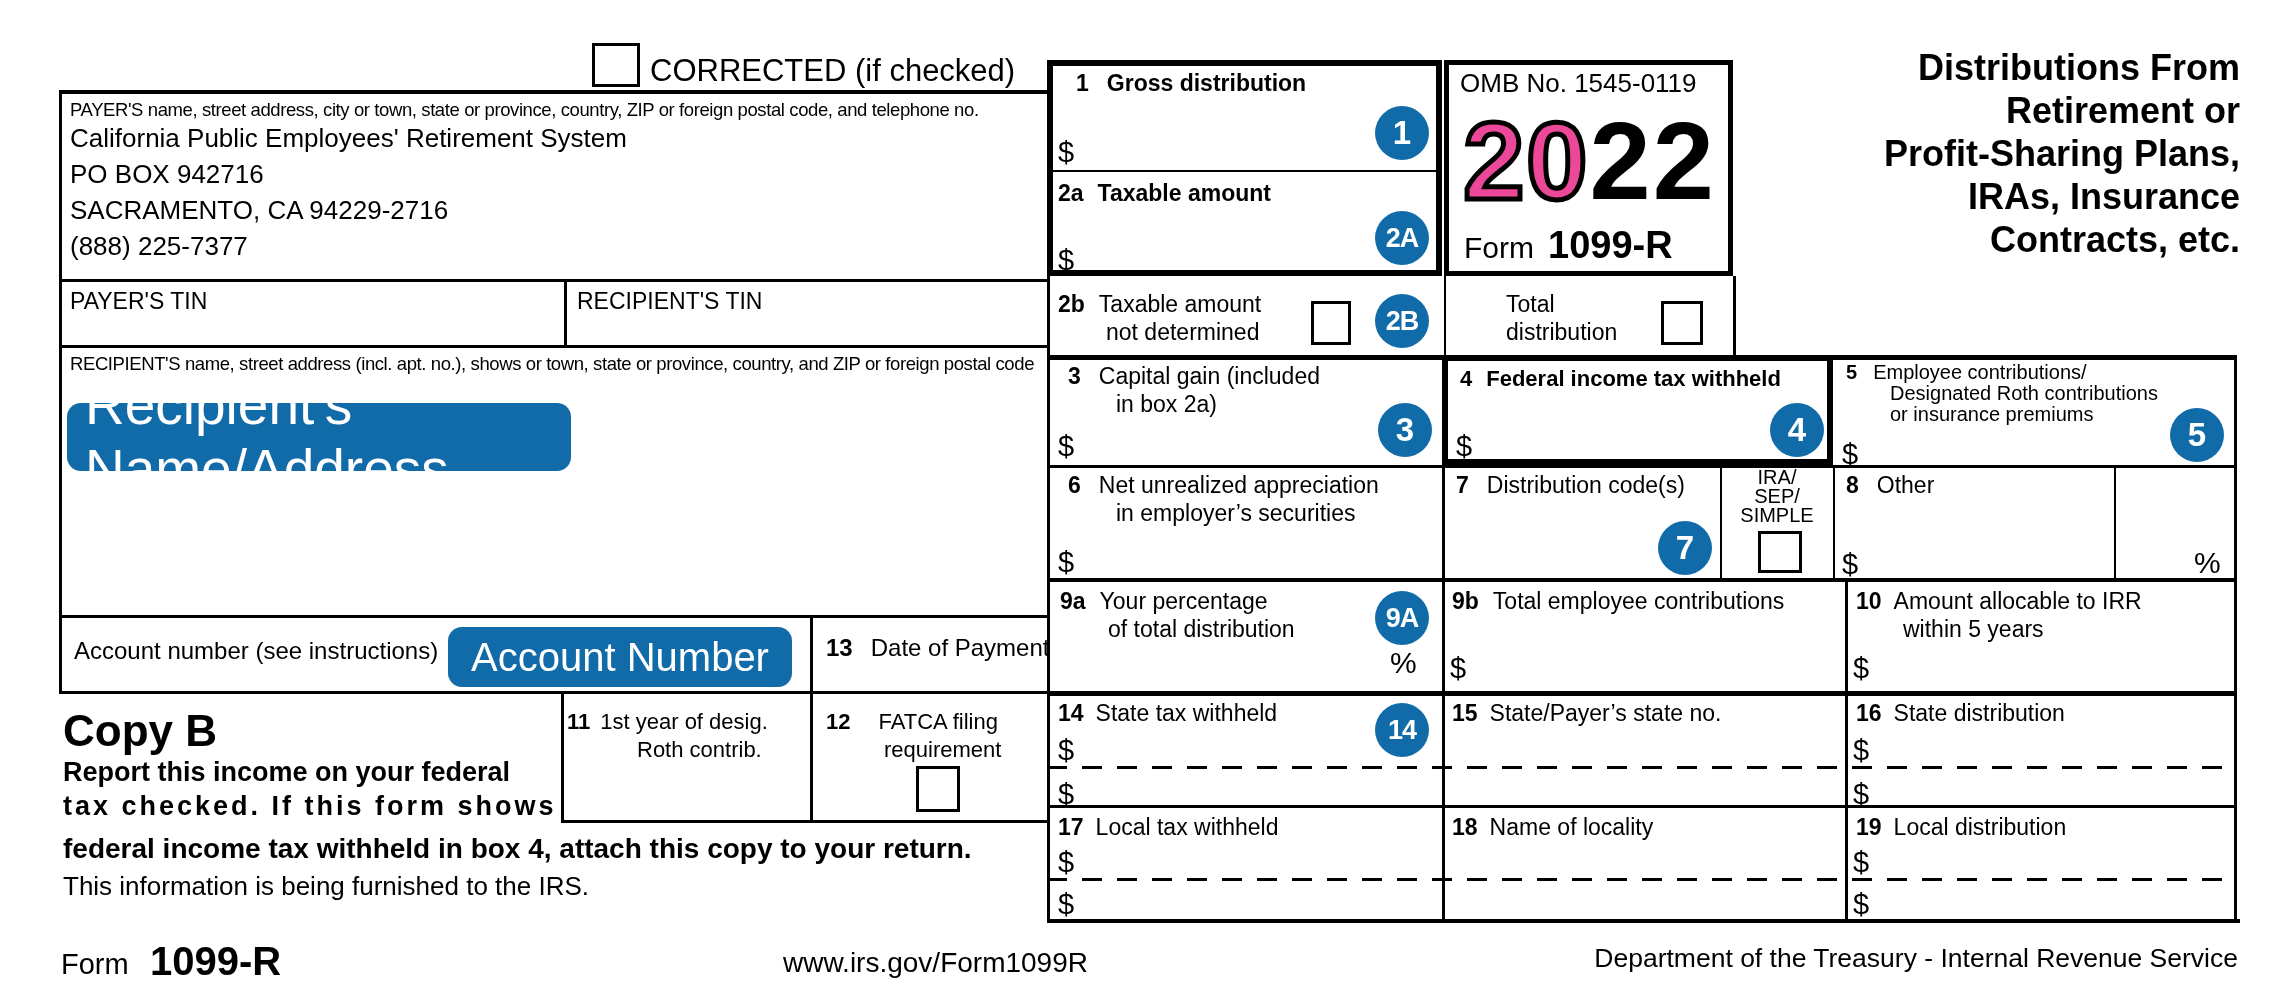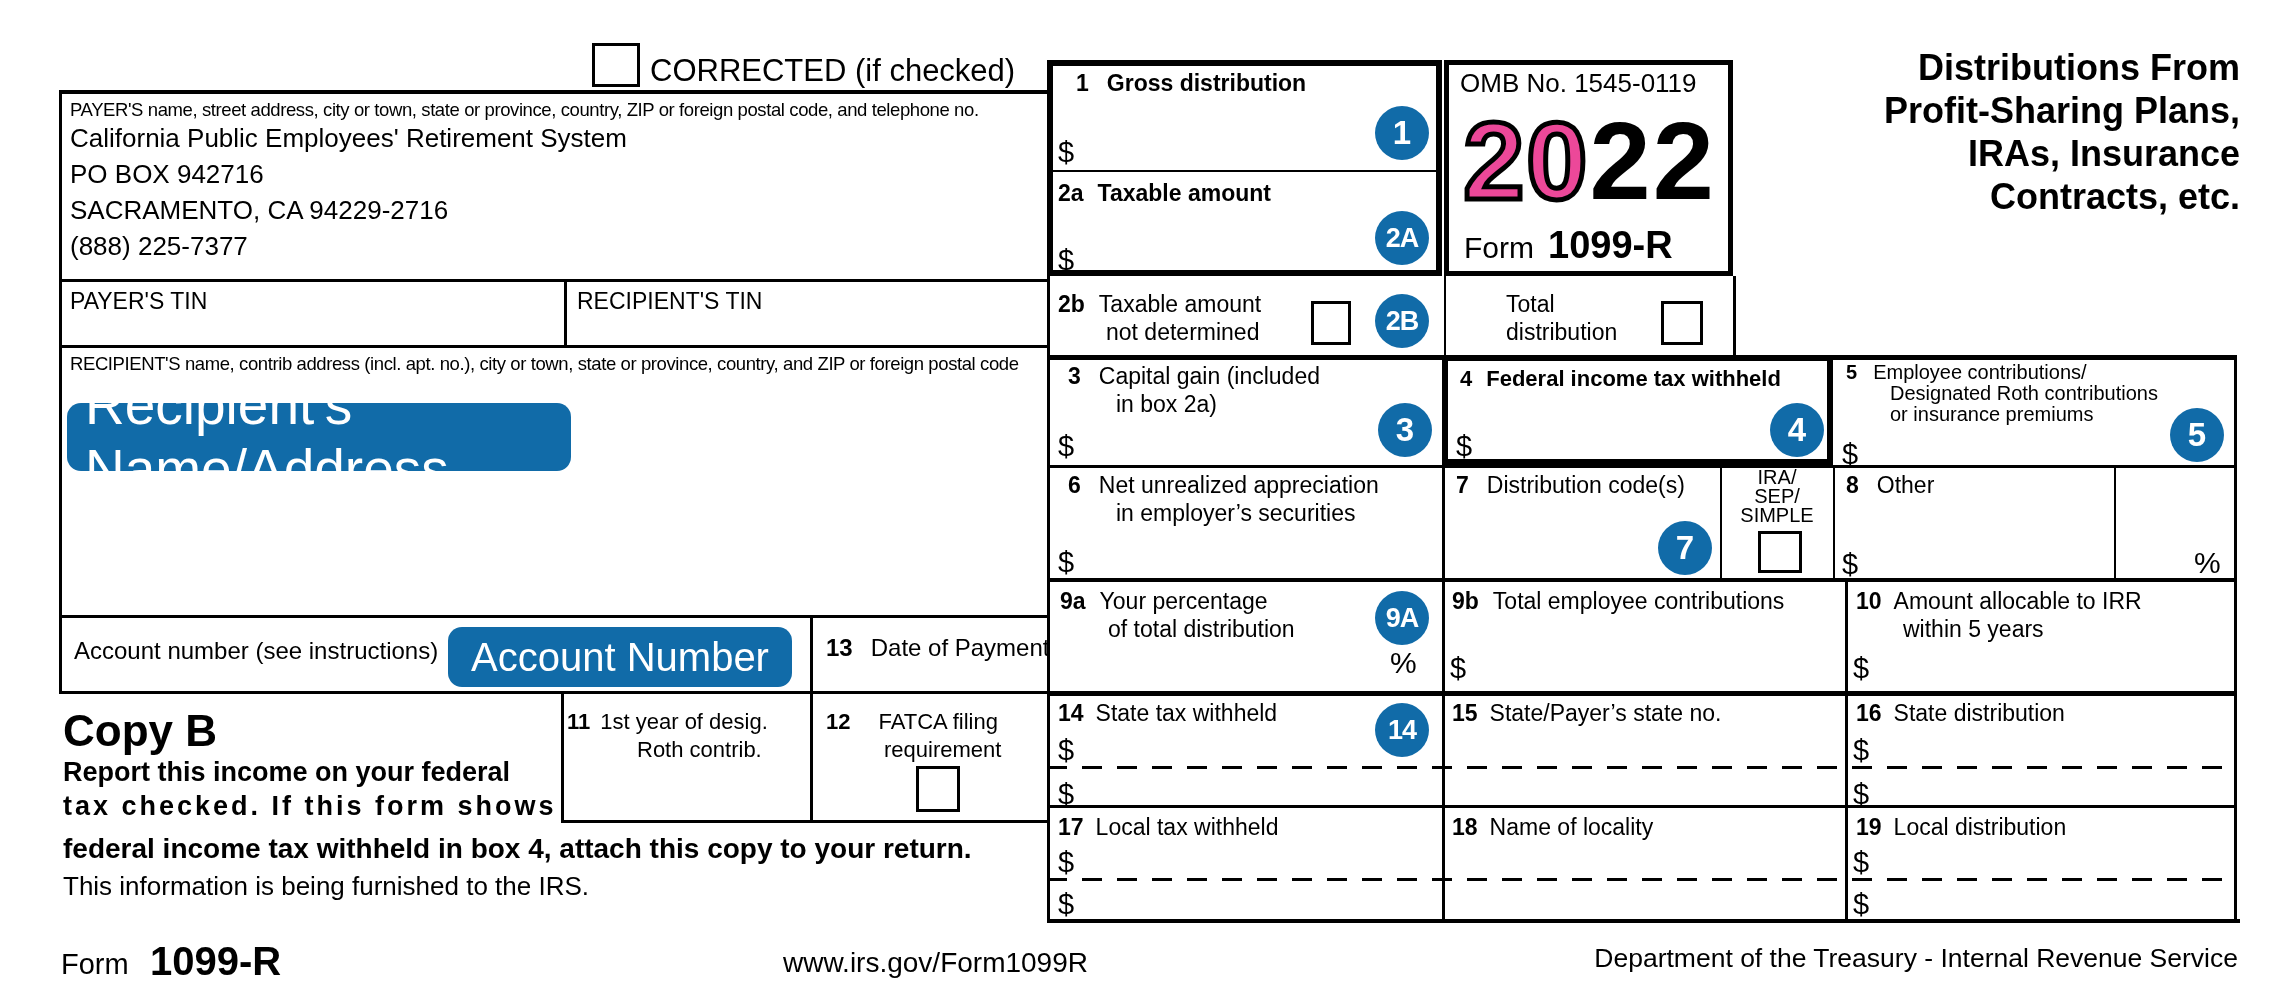--- a/index.html
+++ b/index.html
@@ -71,21 +71,21 @@
   <div class="lbl" style="left:650px;top:53px;font-size:31px">CORRECTED (if checked)</div>
 
   <div class="lbl sm" style="left:70px;top:99px">PAYER'S name, street address, city or town, state or province, country, ZIP or foreign postal code, and telephone no.</div>
   <div class="lbl addr" style="left:70px;top:124px">California Public Employees' Retirement System</div>
   <div class="lbl addr" style="left:70px;top:160px">PO BOX 942716</div>
   <div class="lbl addr" style="left:70px;top:196px">SACRAMENTO, CA 94229-2716</div>
   <div class="lbl addr" style="left:70px;top:232px">(888) 225-7377</div>
   <div class="lbl" style="left:70px;top:288px">PAYER'S TIN</div>
   <div class="lbl" style="left:577px;top:288px">RECIPIENT'S TIN</div>
 
-  <div class="lbl sm" style="left:70px;top:353px">RECIPIENT'S name, contrib address (incl. apt. no.), city or town, state or province, country, and ZIP or foreign postal code</div>
+  <div class="lbl sm" style="left:70px;top:353px">RECIPIENT'S name, street address (incl. apt. no.), shows or town, state or province, country, and ZIP or foreign postal code</div>
   <div class="pill" style="left:67px;top:403px;width:504px;height:68px;font-size:55px">
     <span>Recipient's Name/Address</span>
   </div>
 
   <div class="lbl" style="left:74px;top:637px;font-size:24px">Account number (see instructions)</div>
   <div class="pill" style="left:448px;top:627px;width:344px;height:60px;font-size:40px;justify-content:center">
     <span>Account Number</span>
   </div>
   <div class="lbl" style="left:826px;top:634px;font-size:24px"><span class="no">13</span><span>Date of Payment</span></div>
 
@@ -117,20 +117,21 @@
   <div class="lbl" style="left:1506px;top:319px">distribution</div>
   <div class="cb" style="left:1661px;top:301px;width:42px;height:44px"></div>
 
   <div class="lbl" style="left:1460px;top:69px;font-size:26px">OMB No. 1545-0119</div>
   <div class="yearbox"><span class="y-out">20</span><span class="y-solid">22</span></div>
   <div class="lbl" style="left:1464px;top:231px;font-size:30px">Form</div>
   <div class="lbl b" style="left:1548px;top:224px;font-size:38px">1099-R</div>
 
   <div class="title" style="left:1740px;top:46px;width:500px">
     <div>Distributions From</div>
+    <div>Retirement or</div>
     <div>Profit-Sharing Plans,</div>
     <div>IRAs, Insurance</div>
     <div>Contracts, etc.</div>
   </div>
 
   <div class="lbl" style="left:1068px;top:363px"><span class="no">3</span><span>Capital gain (included</span></div>
   <div class="lbl" style="left:1116px;top:391px">in box 2a)</div>
   <div class="lbl dollar" style="left:1058px;top:430px">$</div>
   <div class="lbl" style="left:1460px;top:366px;font-size:22px"><span class="no" style="margin-right:14px">4</span><span class="b">Federal income tax withheld</span></div>
   <div class="lbl dollar" style="left:1456px;top:430px">$</div>

